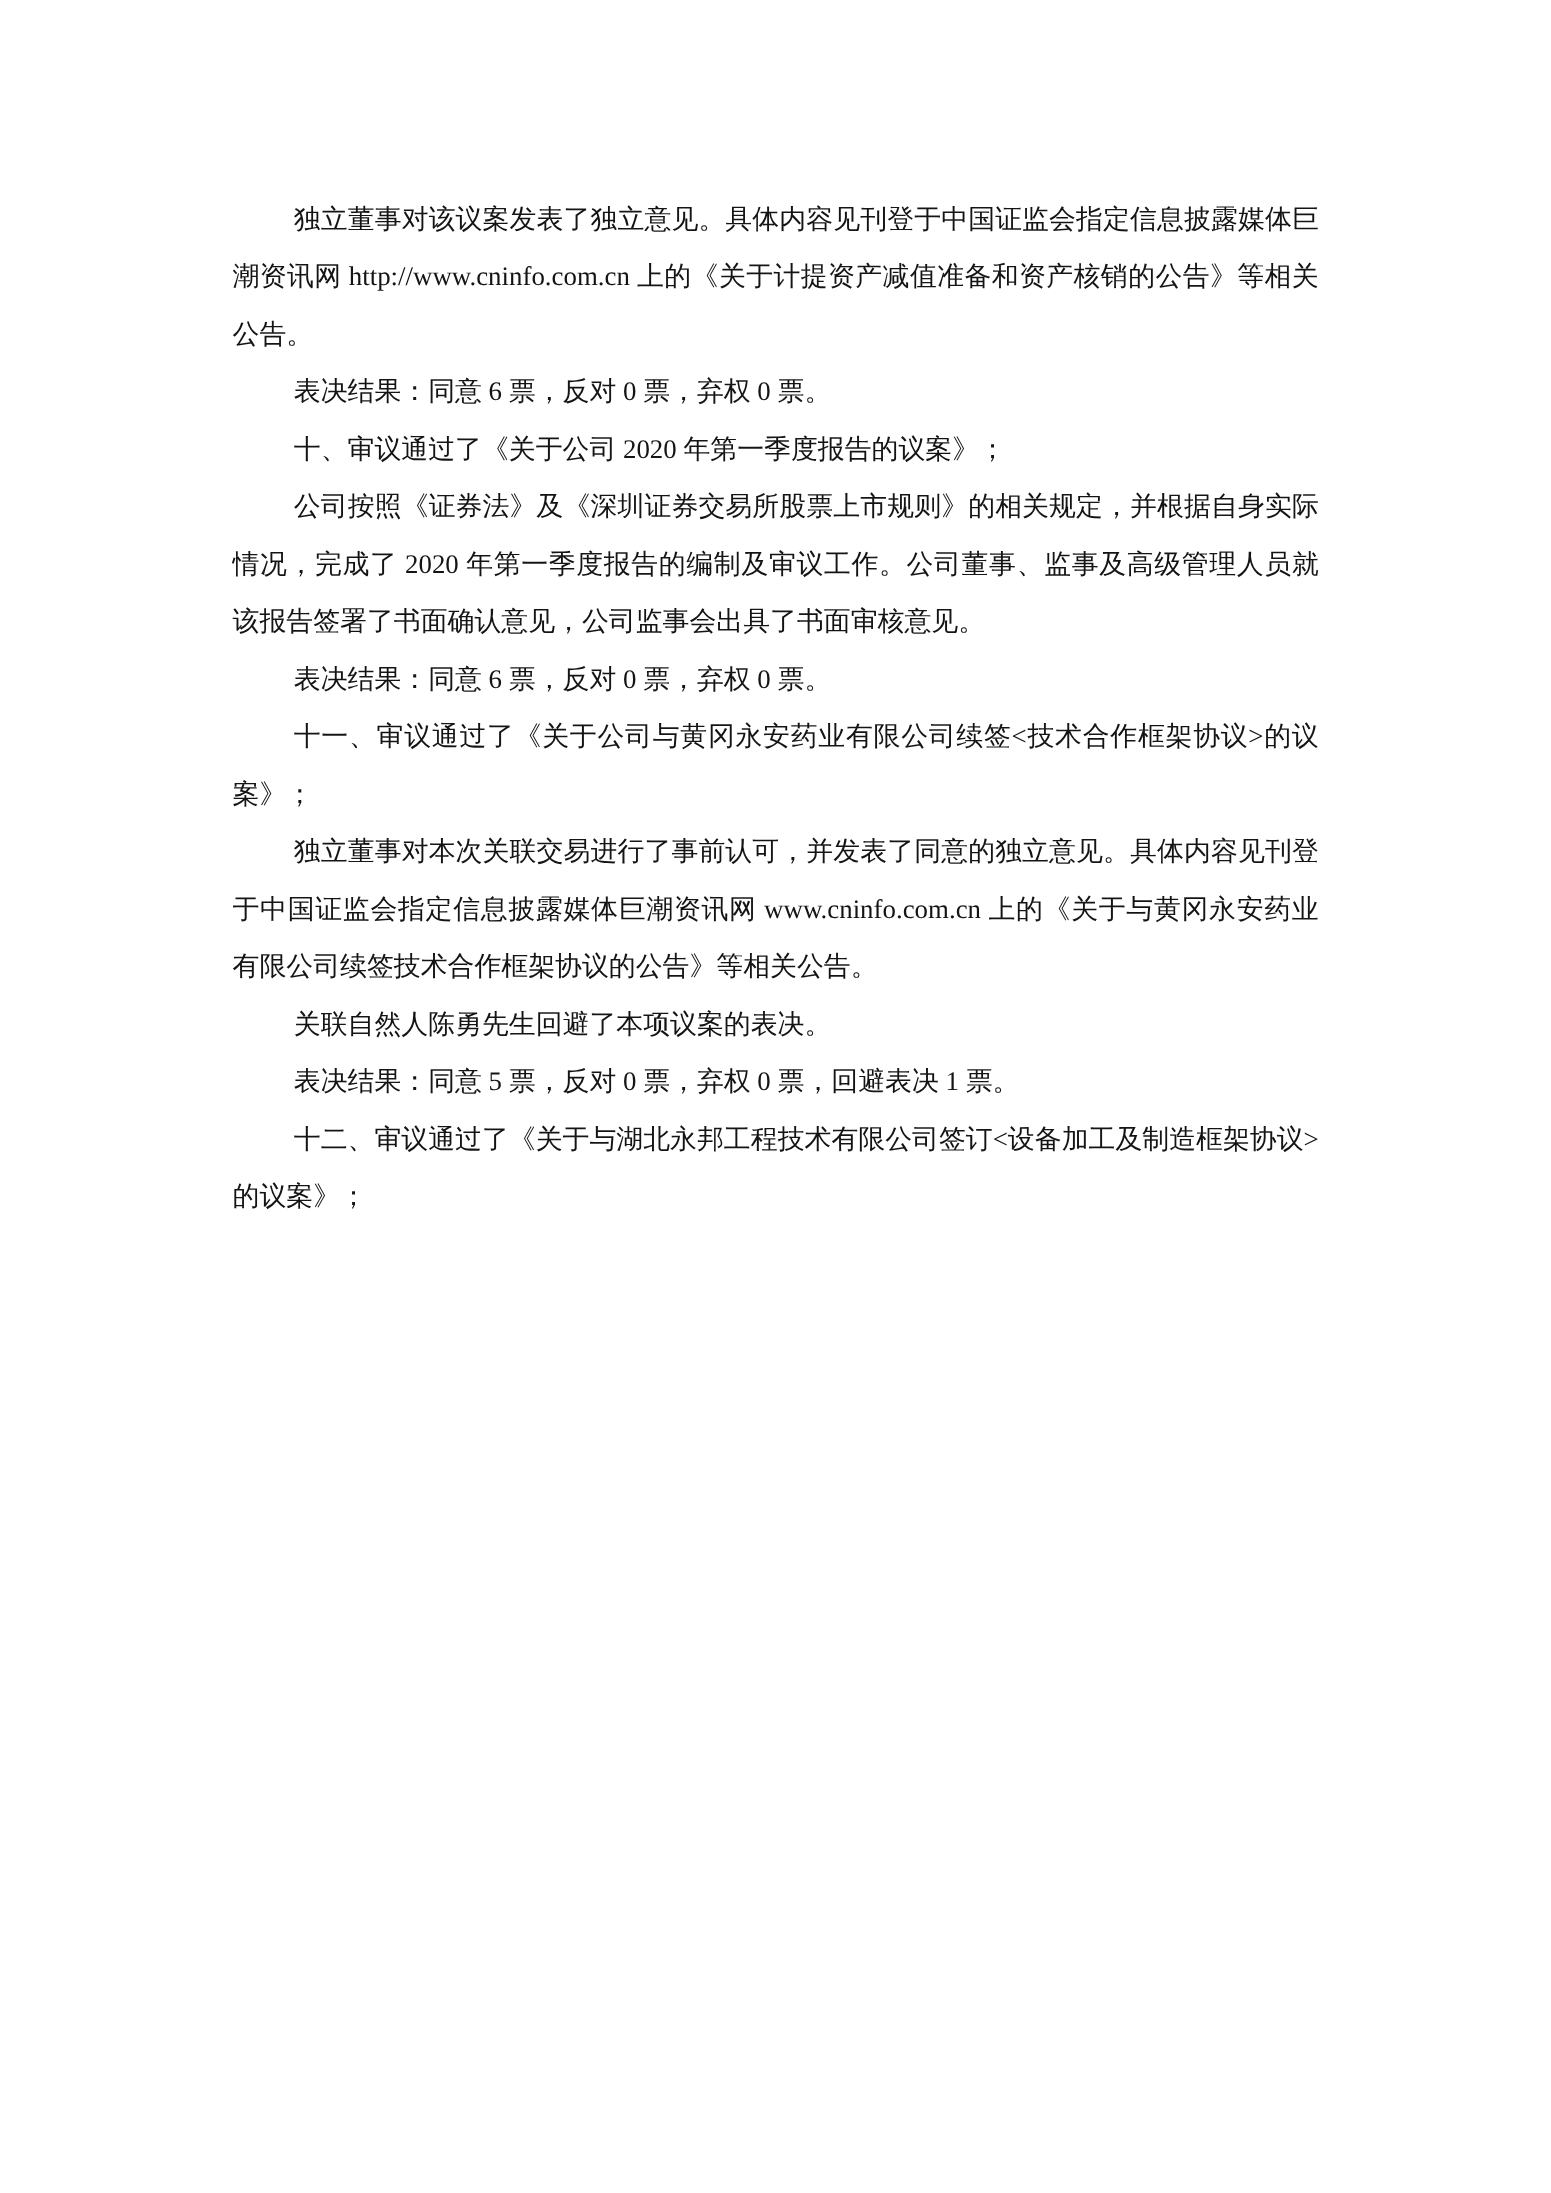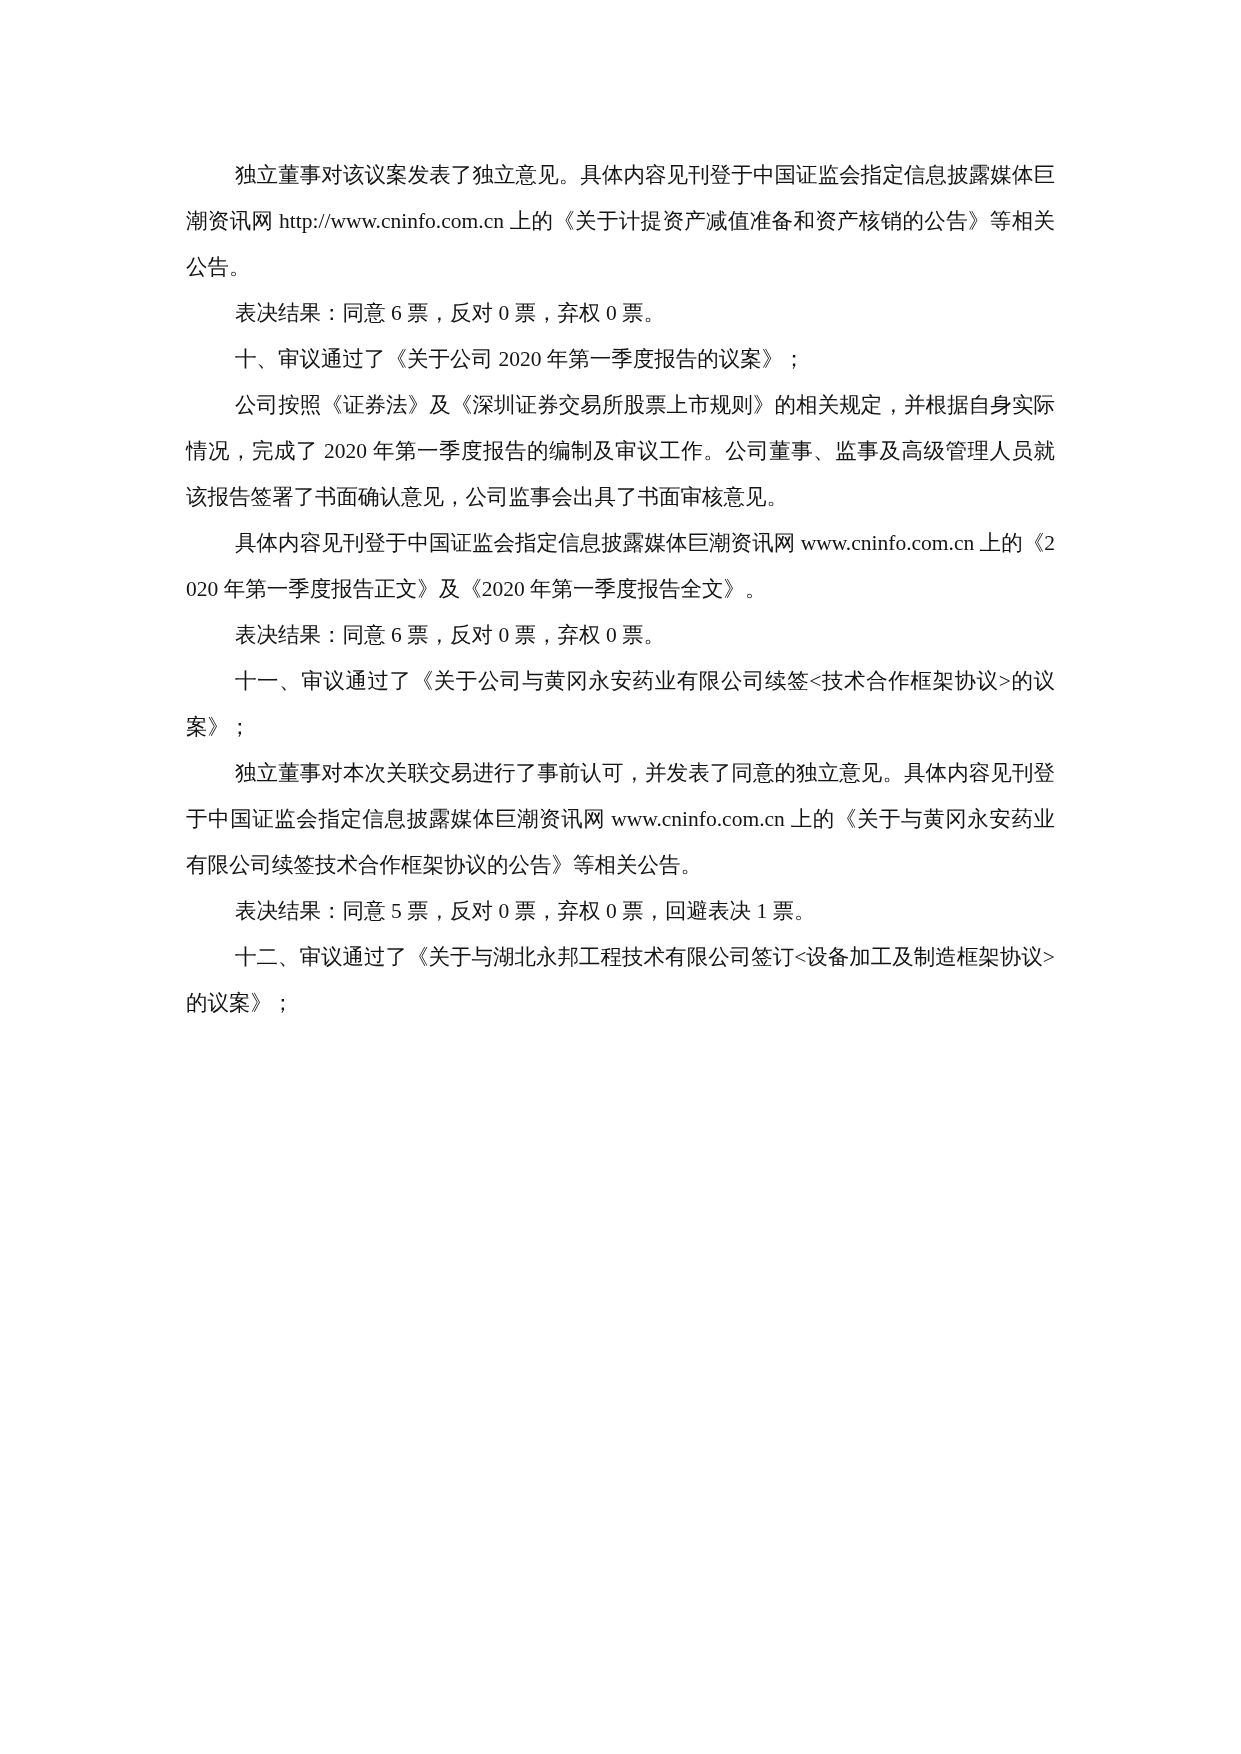--- a/index.html
+++ b/index.html
@@ -72,24 +72,24 @@
 </head>
 <body>
 
 <div class="page">
 
   <div class="text-block">
     <p class="doc-para">独立董事对该议案发表了独立意见。具体内容见刊登于中国证监会指定信息披露媒体巨潮资讯网 http://www.cninfo.com.cn 上的《关于计提资产减值准备和资产核销的公告》等相关公告。</p>
     <p class="doc-para">表决结果：同意 6 票，反对 0 票，弃权 0 票。</p>
     <p class="doc-para">十、审议通过了《关于公司 2020 年第一季度报告的议案》；</p>
     <p class="doc-para">公司按照《证券法》及《深圳证券交易所股票上市规则》的相关规定，并根据自身实际情况，完成了 2020 年第一季度报告的编制及审议工作。公司董事、监事及高级管理人员就该报告签署了书面确认意见，公司监事会出具了书面审核意见。</p>
-    <p class="doc-para">具体内容见刊登于中国证监会指定信息披露媒体巨潮资讯网 www.cninfo.com.cn 上的《2020 年第一季度报告正文》及《2020 年第一季度报告全文》。</p>
     <p class="doc-para">表决结果：同意 6 票，反对 0 票，弃权 0 票。</p>
     <p class="doc-para">十一、审议通过了《关于公司与黄冈永安药业有限公司续签&lt;技术合作框架协议&gt;的议案》；</p>
     <p class="doc-para">独立董事对本次关联交易进行了事前认可，并发表了同意的独立意见。具体内容见刊登于中国证监会指定信息披露媒体巨潮资讯网 www.cninfo.com.cn 上的《关于与黄冈永安药业有限公司续签技术合作框架协议的公告》等相关公告。</p>
+    <p class="doc-para">关联自然人陈勇先生回避了本项议案的表决。</p>
     <p class="doc-para">表决结果：同意 5 票，反对 0 票，弃权 0 票，回避表决 1 票。</p>
     <p class="doc-para">十二、审议通过了《关于与湖北永邦工程技术有限公司签订&lt;设备加工及制造框架协议&gt;的议案》；</p>
   </div>
 
   <div class="watermark">
     <div class="logo-row">
       <span class="logo-text">cninf</span>
       <span class="globe-icon">
         <svg width="28" height="26" viewBox="0 0 28 26" xmlns="http://www.w3.org/2000/svg">
           <defs>

